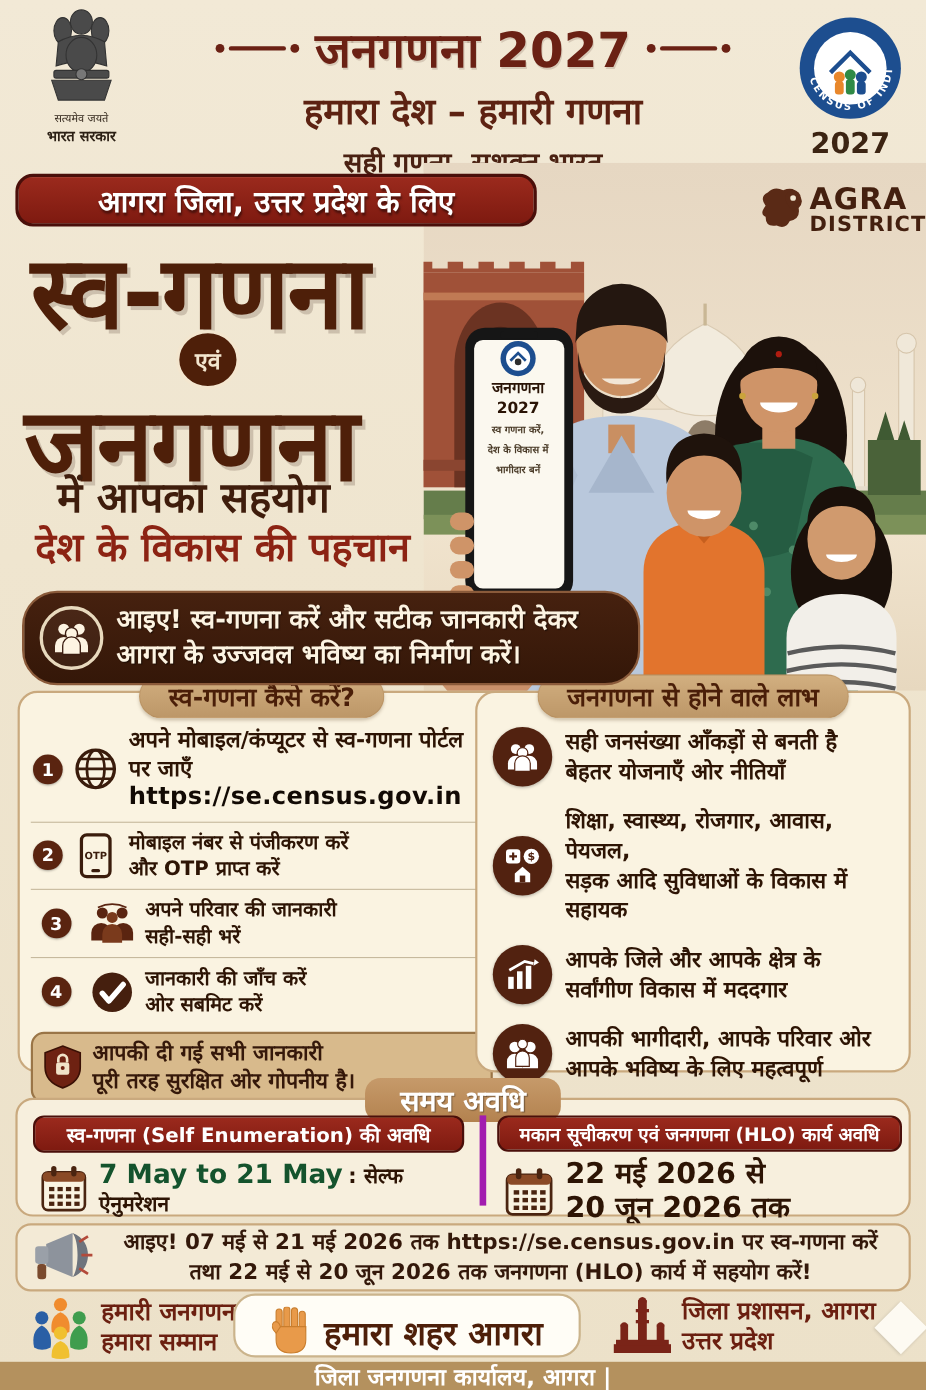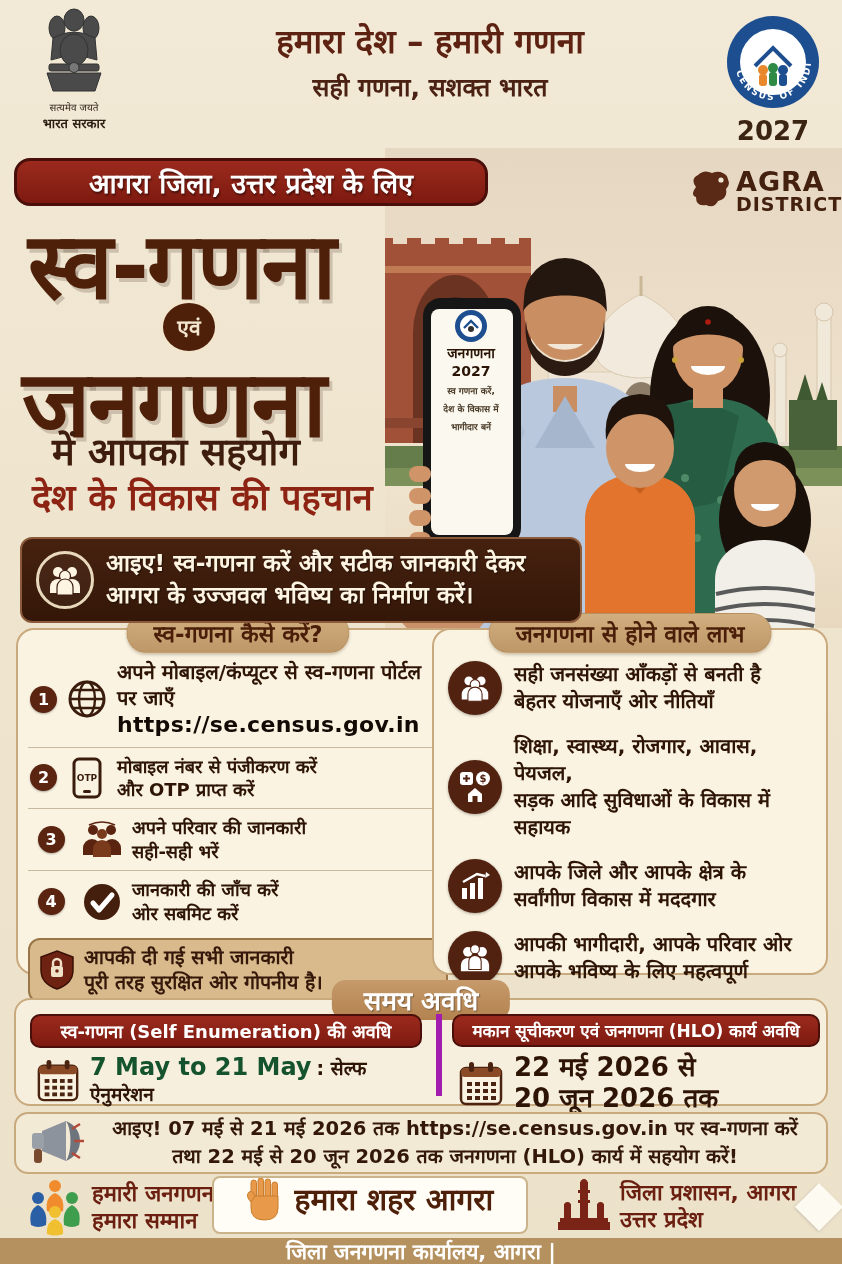--- a/index.html
+++ b/index.html
@@ -46,21 +46,21 @@
     text-shadow:3px 4px 0 rgba(46,18,4,.18);letter-spacing:-2px;}
   .hero-conj{position:absolute;left:160px;top:300px;width:58px;height:54px;border-radius:50%;
     background:#4e1f09;color:#f3e6cf;font-size:21px;font-weight:bold;display:flex;align-items:center;justify-content:center;z-index:6;border:3px solid #f3e6cf;}
   .hero-title2{position:absolute;left:22px;top:338px;font-size:92px;font-weight:bold;color:#4e1f09;z-index:5;
     text-shadow:3px 4px 0 rgba(46,18,4,.18);letter-spacing:-2px;}
   .hero-sub{position:absolute;left:52px;top:424px;font-size:38px;font-weight:bold;color:#3f1d0c;z-index:5;}
   .hero-tag{position:absolute;left:32px;top:472px;font-size:36px;font-weight:bold;color:#8c2313;z-index:5;}
   
   .cta{
     position:absolute;left:20px;top:537px;width:562px;height:86px;z-index:7;
-    background:linear-gradient(180deg,#46210f,#341708);border:2px solid #8a5a3a;border-radius:12px;
+    background:linear-gradient(180deg,#46210f,#341708);border:2px solid #8a5a3a;border-radius:32px;
     display:flex;align-items:center;gap:12px;padding:0 14px;
   }
   .cta-icon{width:58px;height:58px;border-radius:50%;border:3px solid #e8d9bd;flex:0 0 auto;
     display:flex;align-items:center;justify-content:center;background:rgba(255,255,255,.04);}
   .cta-text{color:#fdf4e2;font-size:23.5px;font-weight:bold;line-height:1.35;text-shadow:1px 1px 1px rgba(0,0,0,.5);}
   
   .panel{position:absolute;top:628px;height:347px;background:#faf3e1;border:2px solid #c9a97e;border-radius:18px;z-index:2;}
   #panel-left{left:16px;width:444px;padding-left:20px;}
   #panel-right{left:432px;width:396px;}
   .pill{
@@ -109,21 +109,21 @@
   .tl-dates{font-size:26px;font-weight:bold;color:#2d1404;line-height:1.2;}
   
   .announce{position:absolute;left:14px;top:1112px;width:814px;height:62px;background:#f3ead6;
     border:2px solid #c9a97e;border-radius:14px;display:flex;align-items:center;gap:8px;padding:0 10px;z-index:2;}
   .announce .tx{font-size:19.5px;font-weight:bold;color:#33180a;line-height:1.45;text-align:center;flex:1;}
   
   .footer{position:absolute;left:0;top:1176px;width:842px;height:62px;}
   .f-left{position:absolute;left:28px;top:2px;display:flex;align-items:center;gap:10px;}
   .f-left .tx{font-size:22px;font-weight:bold;color:#6b1f10;line-height:1.25;}
   .f-center{position:absolute;left:212px;top:0px;width:316px;height:58px;background:#fffdf6;
-    border:2px solid #cbb48c;border-radius:8px;display:flex;align-items:flex-start;justify-content:center;gap:12px;}
+    border:2px solid #cbb48c;border-radius:20px;display:flex;align-items:flex-end;justify-content:center;gap:12px;}
   .f-center .tx{font-size:30px;font-weight:bold;color:#4e1f09;}
   .f-right{position:absolute;left:556px;top:2px;display:flex;align-items:center;gap:8px;}
   .f-right .tx{font-size:22px;font-weight:bold;color:#6b1f10;line-height:1.25;text-align:left;}
   .f-diamond{position:absolute;right:6px;top:14px;width:34px;height:34px;background:#fdfaf2;transform:rotate(45deg);
     box-shadow:0 1px 3px rgba(0,0,0,.15);}
   .bottom-bar{position:absolute;left:0;top:1238px;width:842px;height:26px;background:#b4915e;
     color:#fff;font-size:21px;font-weight:bold;display:flex;align-items:center;justify-content:center;}
 </style>
 </head>
 <body>
@@ -141,20 +141,33 @@
         <rect x="14" y="56" width="50" height="7" rx="2"></rect>
         <circle cx="39" cy="59.5" r="5" fill="#777"></circle>
         <path d="M12 65 h54 l-6 18 h-42 z"></path>
       </g>
     </svg>
     <div class="cap1">सत्यमेव जयते</div>
     <div class="cap2">भारत सरकार</div>
   </div>
 
   <div class="hdr-center">
+    <div class="hdr-title-row">
+      <span class="deco">
+          <i class="dot"></i>
+          <i class="line"></i>
+          <i class="dot"></i>
+        </span>
+      <span class="hdr-title">जनगणना 2027</span>
+      <span class="deco">
+          <i class="dot"></i>
+          <i class="line"></i>
+          <i class="dot"></i>
+        </span>
+    </div>
     <div class="hdr-sub">हमारा देश – हमारी गणना</div>
     <div class="hdr-tag">सही गणना, सशक्त भारत</div>
   </div>
 
   <div class="hdr-logo">
     <svg width="96" height="96" viewBox="0 0 96 96">
       <circle cx="48" cy="48" r="46" fill="#1d4e8f"></circle>
       <circle cx="48" cy="48" r="33" fill="#ffffff"></circle>
       <path d="M30 52 L48 34 L66 52" stroke="#1d4e8f" stroke-width="4" fill="none"></path>
       <circle cx="38" cy="56" r="5" fill="#e8872b"></circle>

